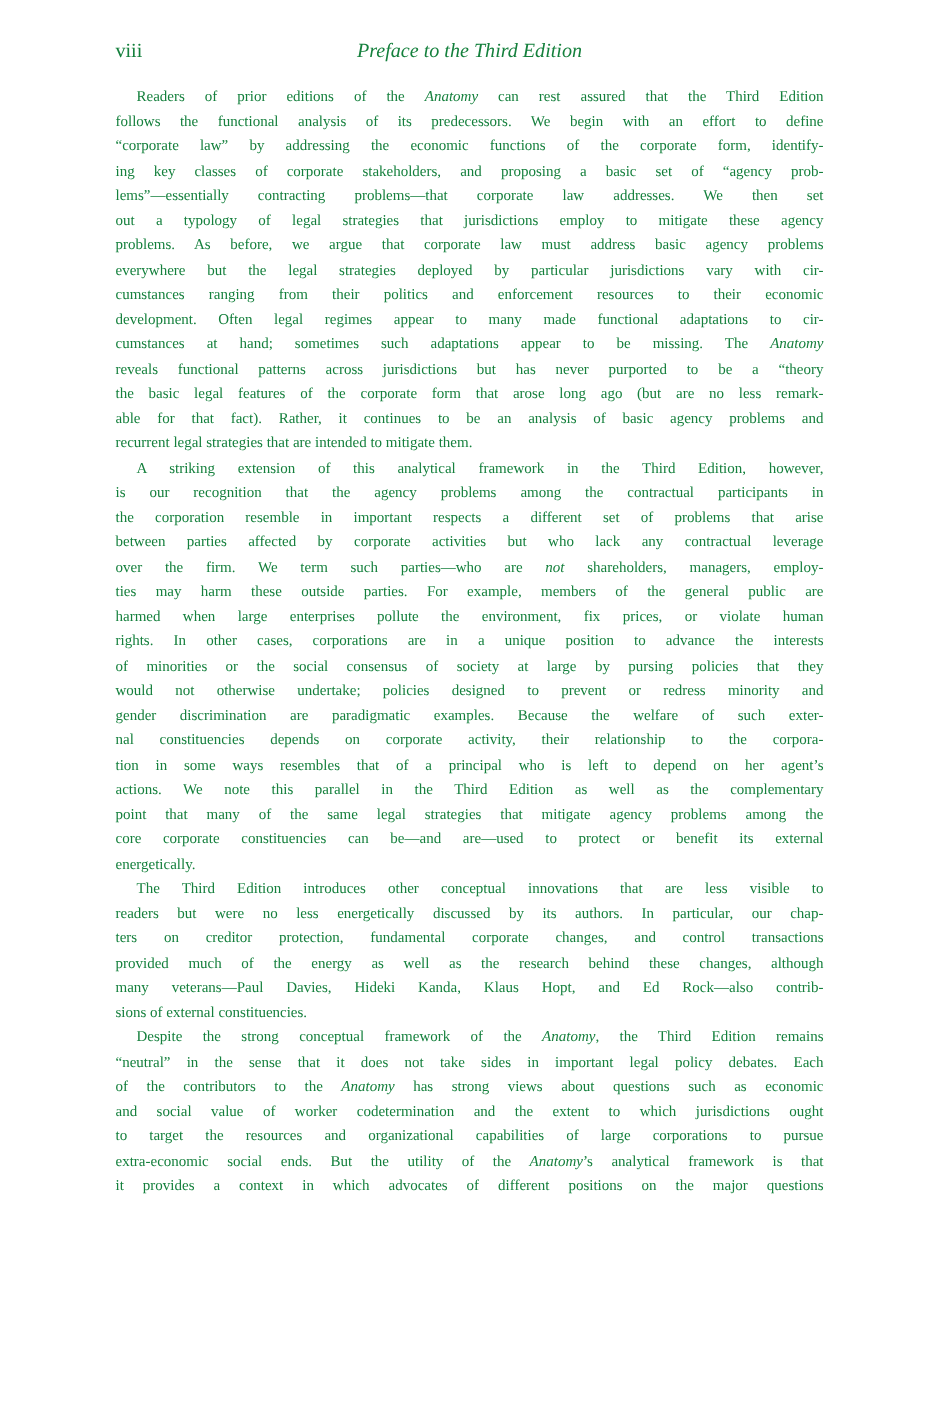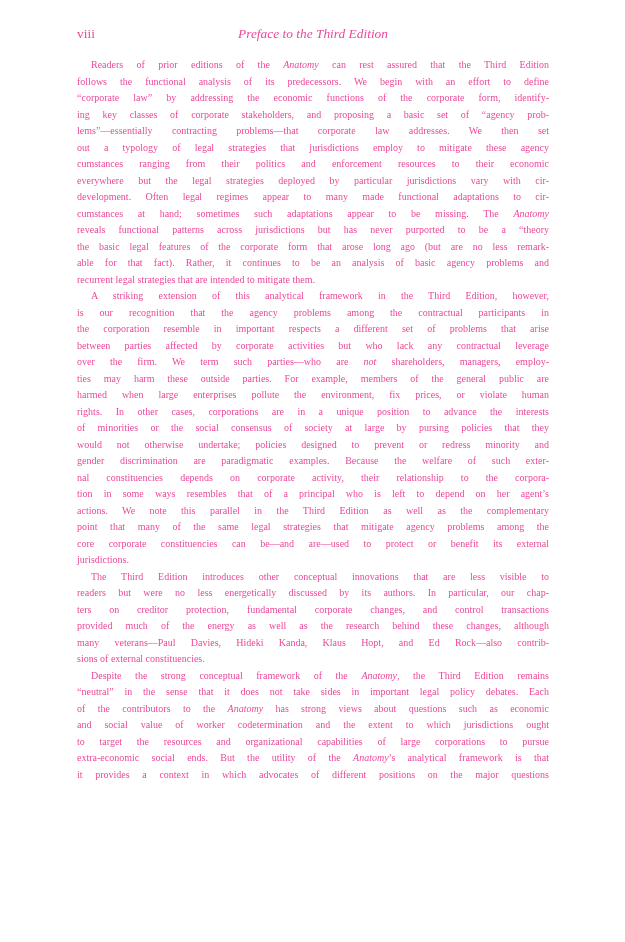--- a/index.html
+++ b/index.html
@@ -1,17 +1,17 @@
 <!DOCTYPE html>
 <html><head>
 <meta charset="utf-8">
 <style>
   html, body { margin: 0; padding: 0; background: #ffffff; }
   body { width: 625px; height: 942px; overflow: hidden; position: relative; }
-  .page { position: absolute; left: 0; top: 0; width: 625px; height: 710px; background: #ffffff; color: #ec4899; font-family: "Liberation Serif", "DejaVu Serif", serif; }
+  .page { position: absolute; left: 0; top: 0; width: 625px; height: 710px; background: #ffffff; color: #15803d; font-family: "Liberation Serif", "DejaVu Serif", serif; }
   .running-head { position: absolute; top: 26px; left: 77px; width: 472px; height: 18px; font-size: 13.4px; }
   .folio { position: absolute; left: 0; top: 0; }
   .head-title { position: absolute; left: 0; right: 0; top: 0; text-align: center; font-style: italic; }
   .body { position: absolute; top: 57px; left: 77px; width: 472px; }
   .line { display: block; height: 16.5px; line-height: 16.5px; font-size: 10px; white-space: nowrap; text-align: justify; text-align-last: justify; }
   .line.last { text-align-last: left; }
   .line.indent { padding-left: 14px; }
   .line i { font-style: italic; }
 </style>
 </head>
@@ -22,22 +22,23 @@
     <span class="folio">viii</span>
     <span class="head-title">Preface to the Third Edition</span>
   </div>
   <div class="body" id="body-text">
       <div class="line indent">Readers of prior editions of the <i>Anatomy</i> can rest assured that the Third Edition</div>
       <div class="line">follows the functional analysis of its predecessors. We begin with an effort to define</div>
       <div class="line">“corporate law” by addressing the economic functions of the corporate form, identify-</div>
       <div class="line">ing key classes of corporate stakeholders, and proposing a basic set of “agency prob-</div>
       <div class="line">lems”—essentially contracting problems—that corporate law addresses. We then set</div>
       <div class="line">out a typology of legal strategies that jurisdictions employ to mitigate these agency</div>
+      <div class="line">problems. As before, we argue that corporate law must address basic agency problems</div>
+      <div class="line">everywhere but the legal strategies deployed by particular jurisdictions vary with cir-</div>
       <div class="line">cumstances ranging from their politics and enforcement resources to their economic</div>
-      <div class="line">everywhere but the legal strategies deployed by particular jurisdictions vary with cir-</div>
       <div class="line">development. Often legal regimes appear to many made functional adaptations to cir-</div>
       <div class="line">cumstances at hand; sometimes such adaptations appear to be missing. The <i>Anatomy</i></div>
       <div class="line">reveals functional patterns across jurisdictions but has never purported to be a “theory</div>
       <div class="line">the basic legal features of the corporate form that arose long ago (but are no less remark-</div>
       <div class="line">able for that fact). Rather, it continues to be an analysis of basic agency problems and</div>
       <div class="line last">recurrent legal strategies that are intended to mitigate them.</div>
       <div class="line indent">A striking extension of this analytical framework in the Third Edition, however,</div>
       <div class="line">is our recognition that the agency problems among the contractual participants in</div>
       <div class="line">the corporation resemble in important respects a different set of problems that arise</div>
       <div class="line">between parties affected by corporate activities but who lack any contractual leverage</div>
@@ -46,21 +47,21 @@
       <div class="line">harmed when large enterprises pollute the environment, fix prices, or violate human</div>
       <div class="line">rights. In other cases, corporations are in a unique position to advance the interests</div>
       <div class="line">of minorities or the social consensus of society at large by pursing policies that they</div>
       <div class="line">would not otherwise undertake; policies designed to prevent or redress minority and</div>
       <div class="line">gender discrimination are paradigmatic examples. Because the welfare of such exter-</div>
       <div class="line">nal constituencies depends on corporate activity, their relationship to the corpora-</div>
       <div class="line">tion in some ways resembles that of a principal who is left to depend on her agent’s</div>
       <div class="line">actions. We note this parallel in the Third Edition as well as the complementary</div>
       <div class="line">point that many of the same legal strategies that mitigate agency problems among the</div>
       <div class="line">core corporate constituencies can be—and are—used to protect or benefit its external</div>
-      <div class="line last">jurisdictions.</div>
+      <div class="line last">energetically.</div>
       <div class="line indent">The Third Edition introduces other conceptual innovations that are less visible to</div>
       <div class="line">readers but were no less energetically discussed by its authors. In particular, our chap-</div>
       <div class="line">ters on creditor protection, fundamental corporate changes, and control transactions</div>
       <div class="line">provided much of the energy as well as the research behind these changes, although</div>
       <div class="line">many veterans—Paul Davies, Hideki Kanda, Klaus Hopt, and Ed Rock—also contrib-</div>
       <div class="line last">sions of external constituencies.</div>
       <div class="line indent">Despite the strong conceptual framework of the <i>Anatomy</i>, the Third Edition remains</div>
       <div class="line">“neutral” in the sense that it does not take sides in important legal policy debates. Each</div>
       <div class="line">of the contributors to the <i>Anatomy</i> has strong views about questions such as economic</div>
       <div class="line">and social value of worker codetermination and the extent to which jurisdictions ought</div>

